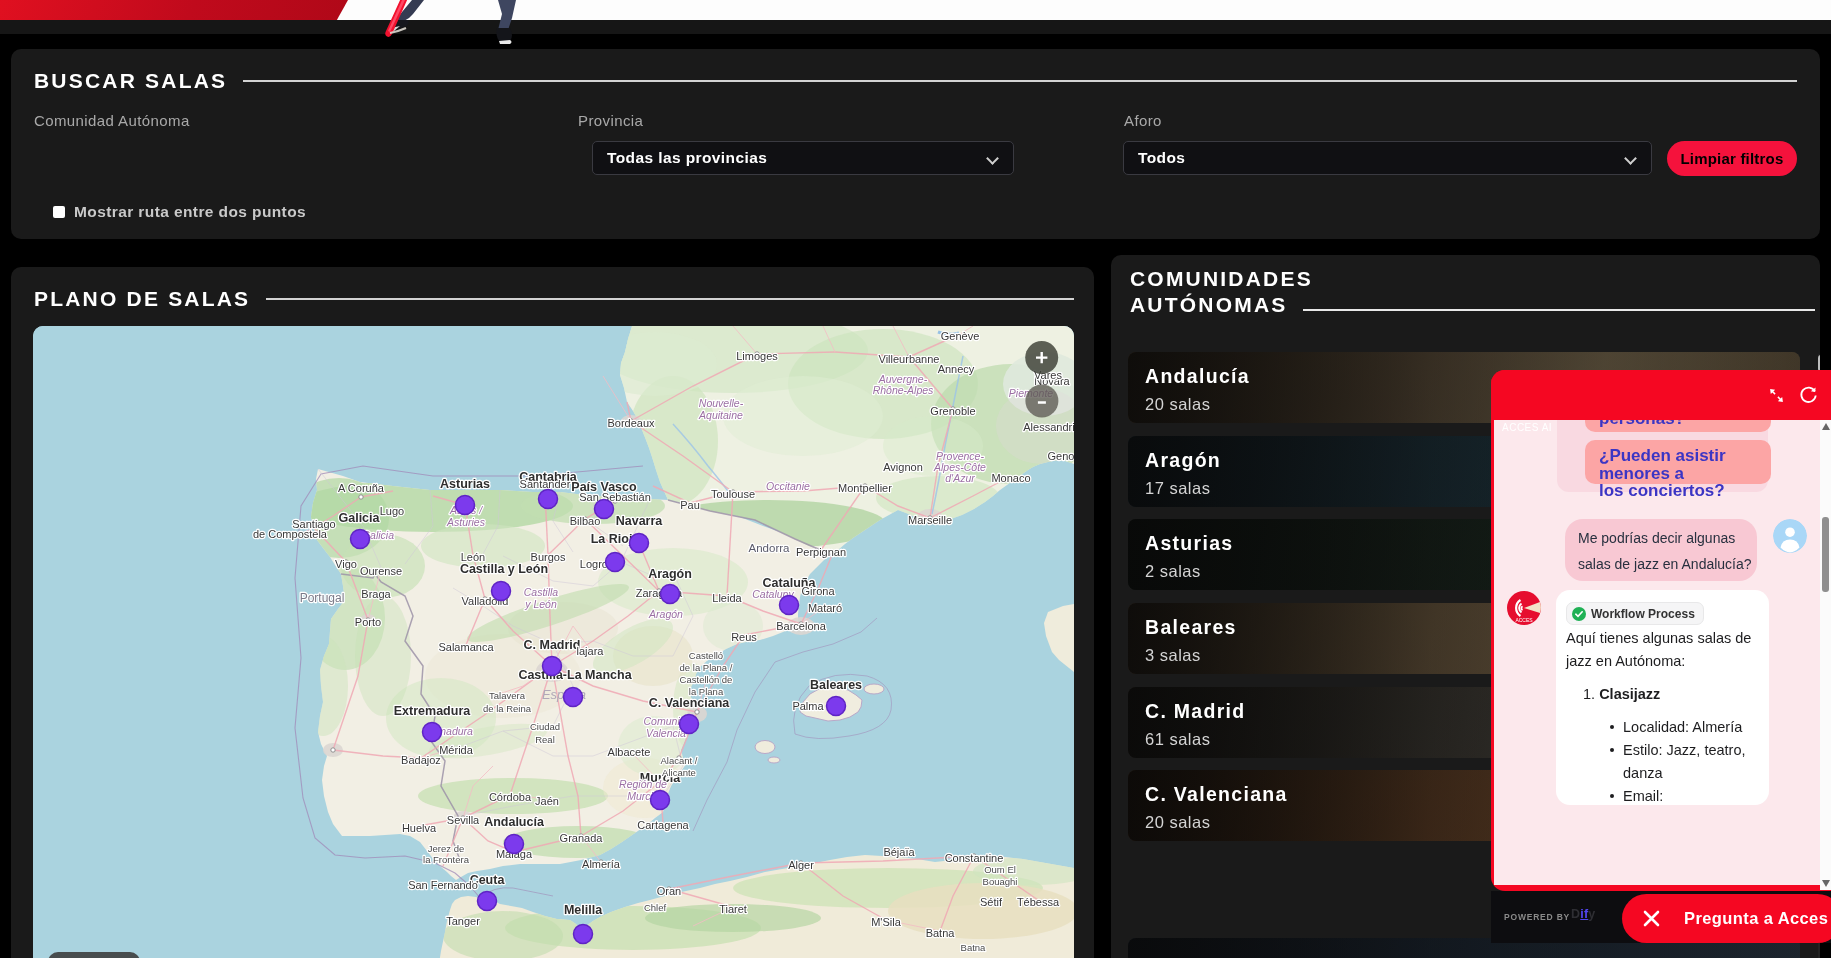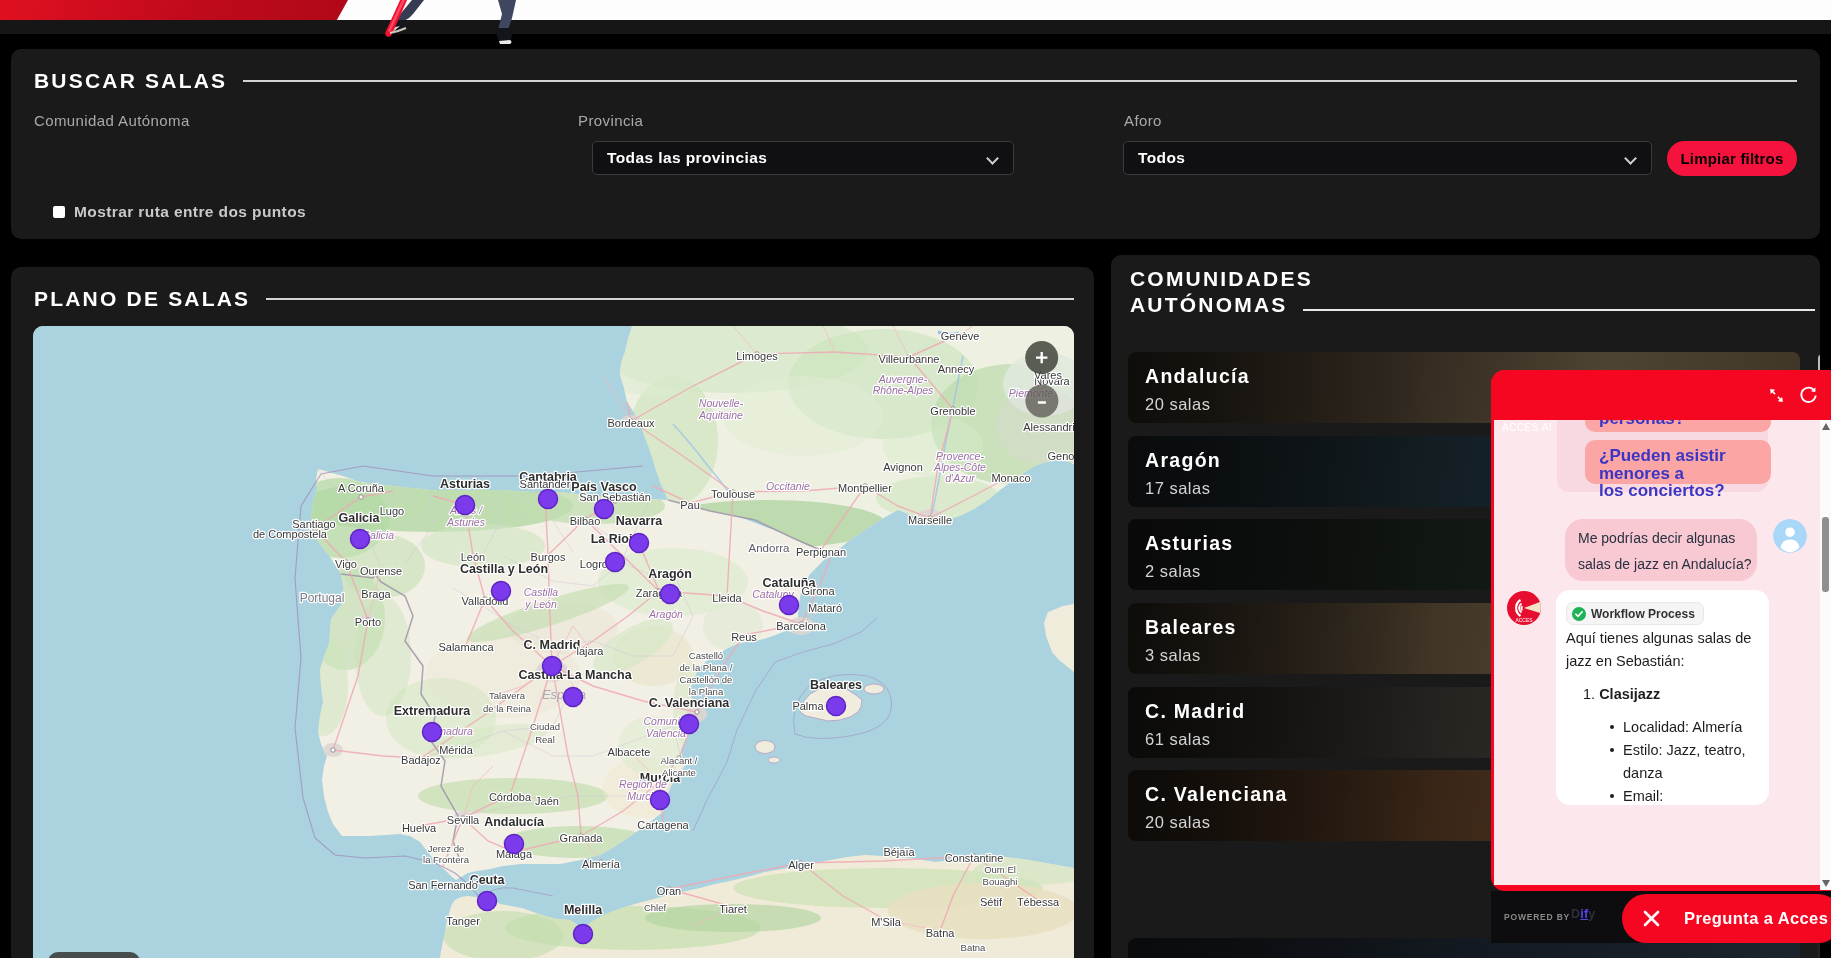--- a/index.html
+++ b/index.html
@@ -499,21 +499,21 @@
     </svg></div>
     <div id="botbub">
       <div id="wfchip">
           <svg width="14" height="14" viewBox="0 0 14 14">
             <circle cx="7" cy="7" r="7" fill="#1fb155"></circle>
             <path d="M3.8,7.2 L6,9.3 L10.2,4.8" stroke="#fff" stroke-width="1.6" fill="none" stroke-linecap="round"></path>
           </svg>
           <span>Workflow Process</span>
         </div>
       <div class="bt" style="top:40px;">Aquí tienes algunas salas de</div>
-      <div class="bt" style="top:63px;">jazz en Sebastián:</div>
+      <div class="bt" style="top:63px;">jazz en Autónoma:</div>
       <div class="bt" style="top:96px;left:27px;">1. <b>Clasijazz</b></div>
       <div class="bt" style="top:129px;left:54px;"><span class="bu"></span>Localidad: Almería</div>
       <div class="bt" style="top:152px;left:54px;"><span class="bu"></span>Estilo: Jazz, teatro,</div>
       <div class="bt" style="top:175px;left:67px;">danza</div>
       <div class="bt" style="top:198px;left:54px;"><span class="bu"></span>Email:</div>
     </div>
 
   </div>
 
   <div id="chathead">

